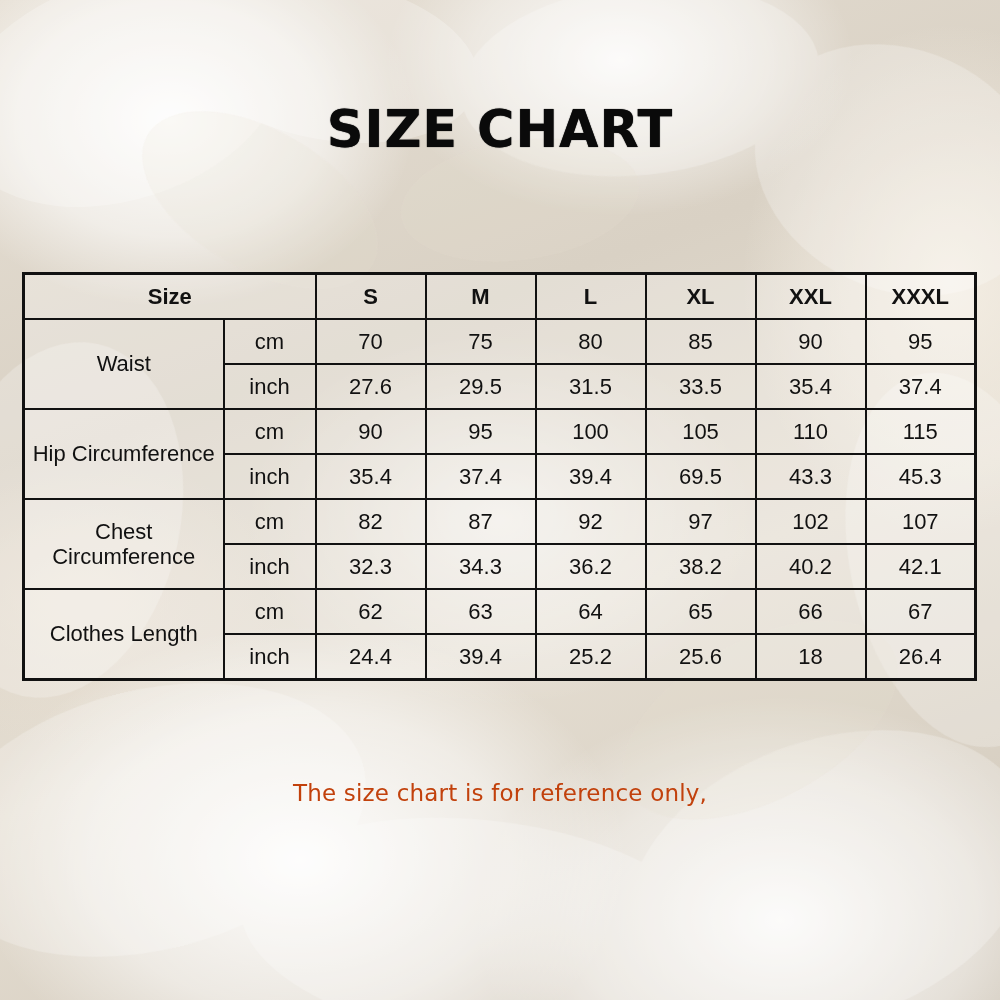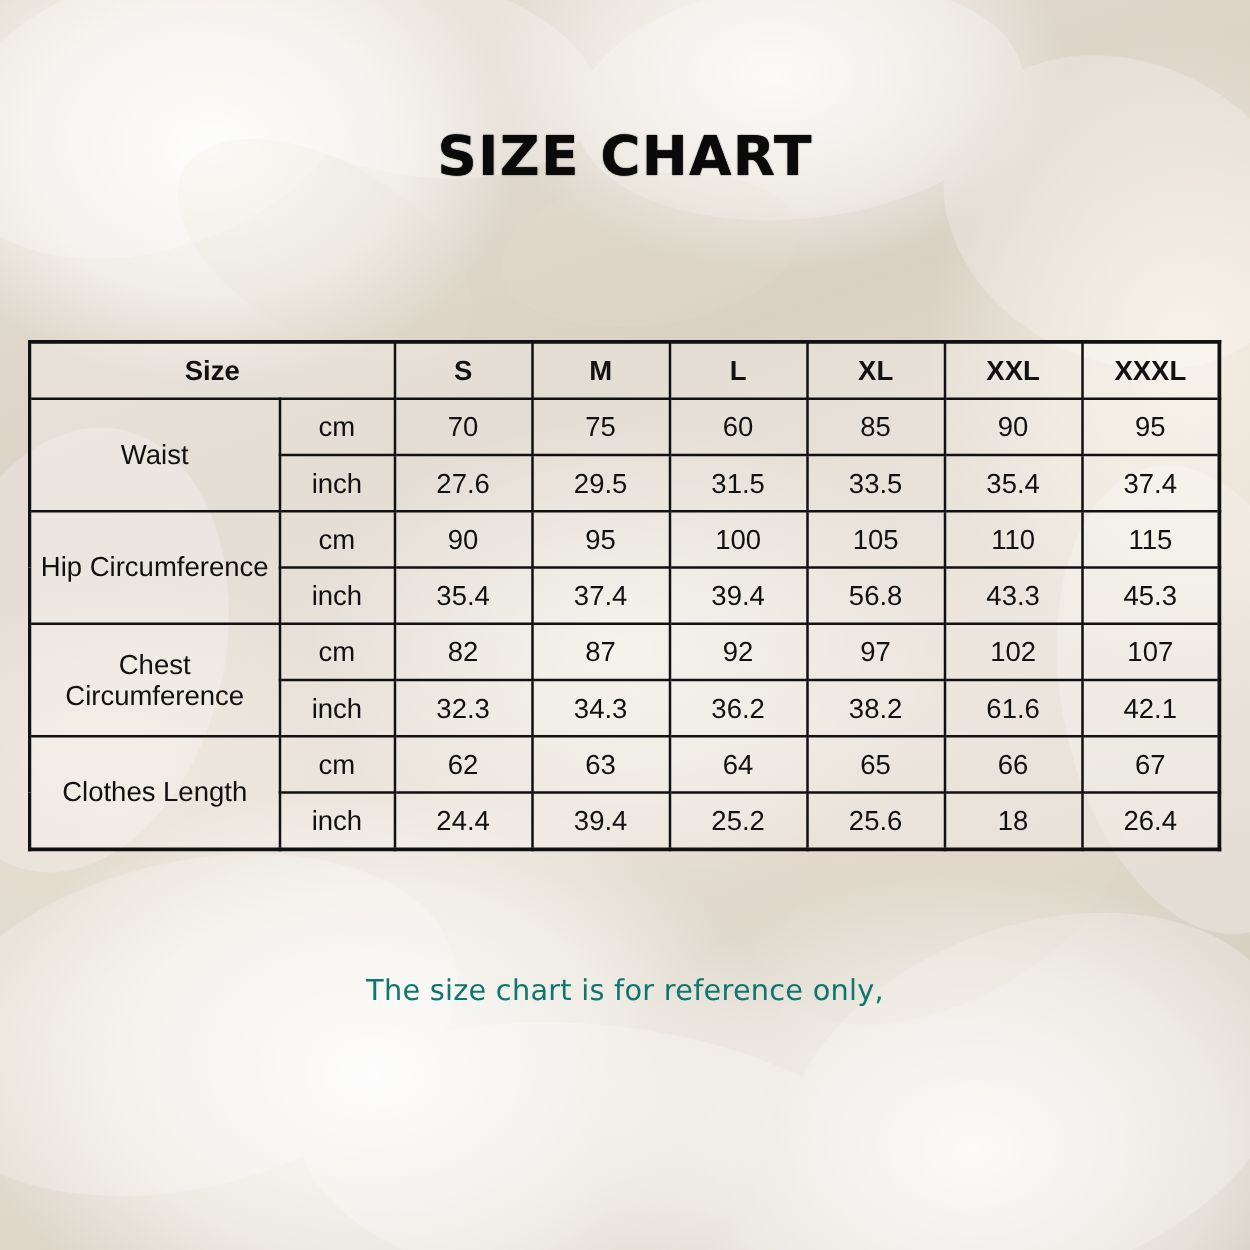--- a/index.html
+++ b/index.html
@@ -40,21 +40,21 @@
   }
   
   .title {
     position: absolute;
     top: 100px;
     left: 0;
     width: 100%;
     text-align: center;
     font-family: "DejaVu Sans", sans-serif;
     font-weight: bold;
-    font-size: 44px;
+    font-size: 51px;
     letter-spacing: 1px;
     color: #0a0a0a;
     text-shadow: 0 0 1px #000;
   }
   
   .table-wrap {
     position: absolute;
     left: 22px;
     top: 272px;
     width: 796px;
@@ -94,21 +94,21 @@
   col.c-label { width: 200px; }
   col.c-unit  { width: 92px; }
   col.c-size  { width: 110px; }
   
   .notes {
     position: absolute;
     left: 0;
     top: 780px;
     width: 100%;
     text-align: center;
-    color: #0f766e;
+    color: #c2410c;
   }
   .note-line {
     font-family: "DejaVu Sans", sans-serif;
     font-size: 23px;
     letter-spacing: 0.2px;
     margin-bottom: 22px;
   }
 </style>
 </head>
 <body>
@@ -159,21 +159,21 @@
           <th class="hdr">XXXL</th>
         </tr>
       </thead>
       <tbody>
 
         <tr>
           <td class="rowlabel" rowspan="2">Waist</td>
           <td class="unit">cm</td>
           <td class="val">70</td>
           <td class="val">75</td>
-          <td class="val">60</td>
+          <td class="val">80</td>
           <td class="val">85</td>
           <td class="val">90</td>
           <td class="val">95</td>
         </tr>
         <tr>
           <td class="unit">inch</td>
           <td class="val">27.6</td>
           <td class="val">29.5</td>
           <td class="val">31.5</td>
           <td class="val">33.5</td>
@@ -189,42 +189,42 @@
           <td class="val">100</td>
           <td class="val">105</td>
           <td class="val">110</td>
           <td class="val">115</td>
         </tr>
         <tr>
           <td class="unit">inch</td>
           <td class="val">35.4</td>
           <td class="val">37.4</td>
           <td class="val">39.4</td>
-          <td class="val">56.8</td>
+          <td class="val">69.5</td>
           <td class="val">43.3</td>
           <td class="val">45.3</td>
         </tr>
 
         <tr>
           <td class="rowlabel" rowspan="2">Chest Circumference</td>
           <td class="unit">cm</td>
           <td class="val">82</td>
           <td class="val">87</td>
           <td class="val">92</td>
           <td class="val">97</td>
           <td class="val">102</td>
           <td class="val">107</td>
         </tr>
         <tr>
           <td class="unit">inch</td>
           <td class="val">32.3</td>
           <td class="val">34.3</td>
           <td class="val">36.2</td>
           <td class="val">38.2</td>
-          <td class="val">61.6</td>
+          <td class="val">40.2</td>
           <td class="val">42.1</td>
         </tr>
 
         <tr>
           <td class="rowlabel" rowspan="2">Clothes Length</td>
           <td class="unit">cm</td>
           <td class="val">62</td>
           <td class="val">63</td>
           <td class="val">64</td>
           <td class="val">65</td>

